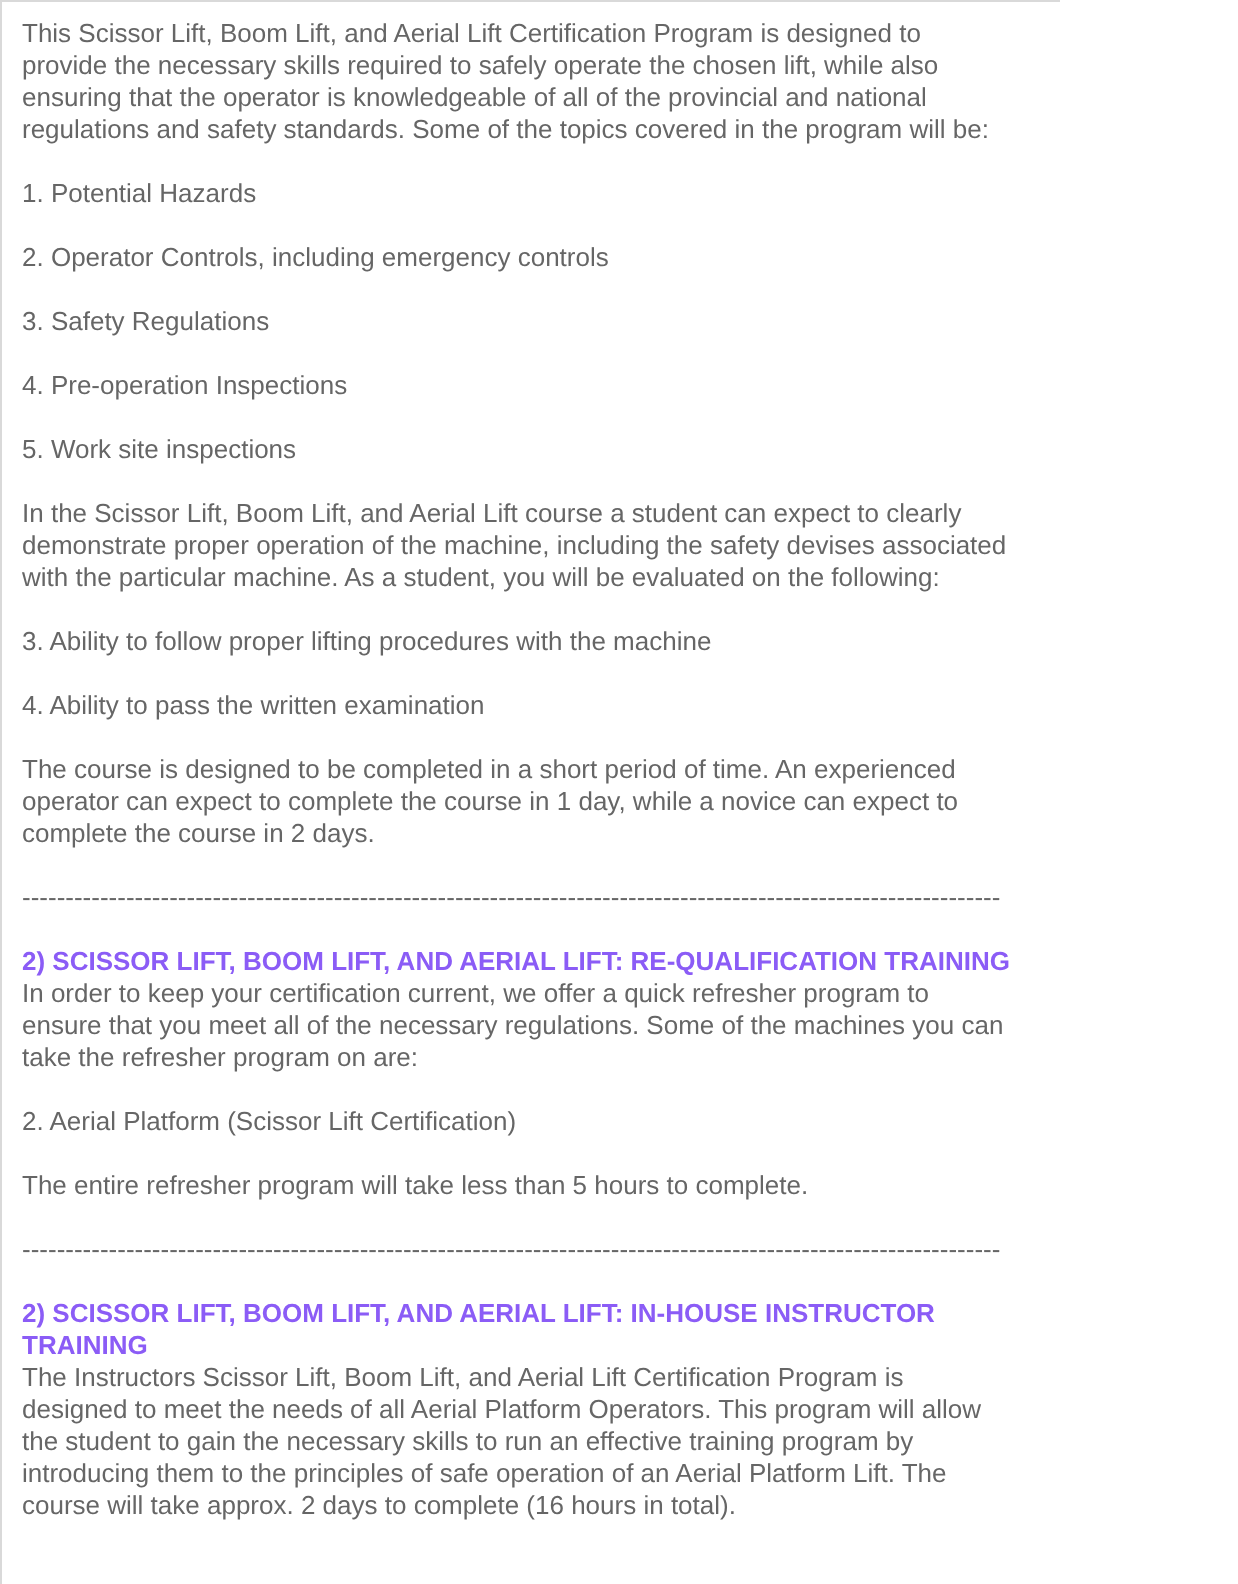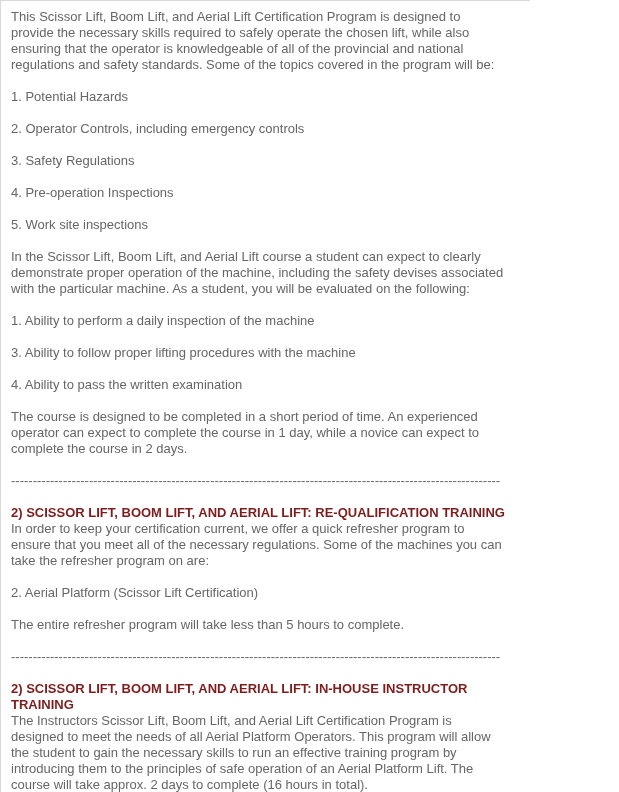--- a/index.html
+++ b/index.html
@@ -28,21 +28,21 @@
     margin: 0;
   }
   .page p.tight-last {
     margin: 0 0 16px 0;
   }
   .page h2 {
     margin: 0;
     font-size: 13px;
     line-height: 16px;
     font-weight: bold;
-    color: #7f1d1d;
+    color: #8b5cf6;
   }
   .separator {
     white-space: nowrap;
     overflow: hidden;
     color: #666666;
   }
 </style>
 </head>
 <body>
 
@@ -51,21 +51,20 @@
   <p>This Scissor Lift, Boom Lift, and Aerial Lift Certification Program is designed to provide the necessary skills required to safely operate the chosen lift, while also ensuring that the operator is knowledgeable of all of the provincial and national regulations and safety standards. Some of the topics covered in the program will be:</p>
 
   <p>1. Potential Hazards</p>
   <p>2. Operator Controls, including emergency controls</p>
   <p>3. Safety Regulations</p>
   <p>4. Pre-operation Inspections</p>
   <p>5. Work site inspections</p>
 
   <p>In the Scissor Lift, Boom Lift, and Aerial Lift course a student can expect to clearly demonstrate proper operation of the machine, including the safety devises associated with the particular machine. As a student, you will be evaluated on the following:</p>
 
-  <p>1. Ability to perform a daily inspection of the machine</p>
   <p>3. Ability to follow proper lifting procedures with the machine</p>
   <p>4. Ability to pass the written examination</p>
 
   <p>The course is designed to be completed in a short period of time. An experienced operator can expect to complete the course in 1 day, while a novice can expect to complete the course in 2 days.</p>
 
   <p class="separator">-----------------------------------------------------------------------------------------------------------------</p>
 
   <h2>2) SCISSOR LIFT, BOOM LIFT, AND AERIAL LIFT: RE-QUALIFICATION TRAINING</h2>
   <p>In order to keep your certification current, we offer a quick refresher program to ensure that you meet all of the necessary regulations. Some of the machines you can take the refresher program on are:</p>
 

